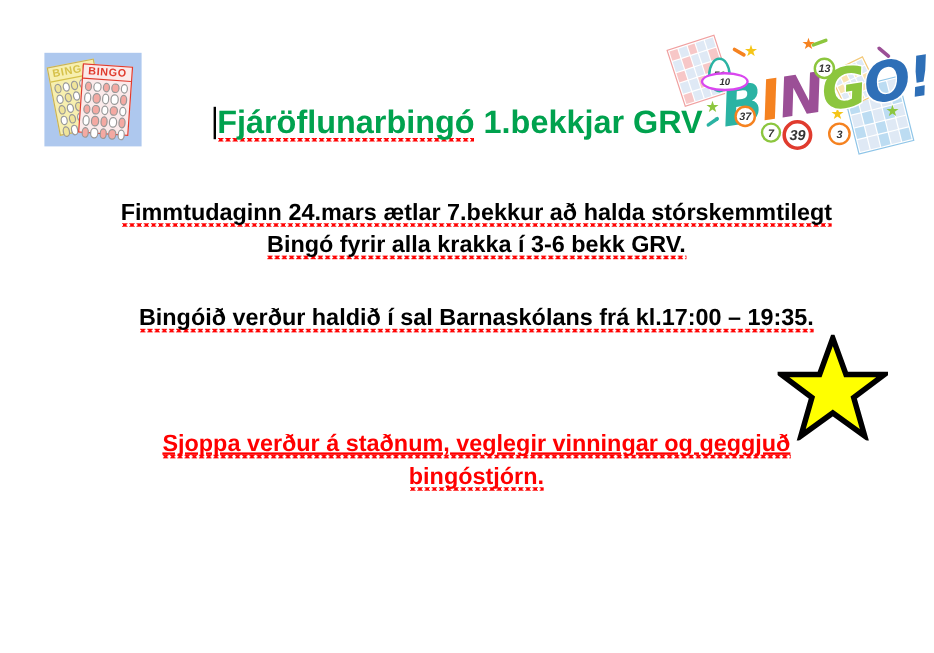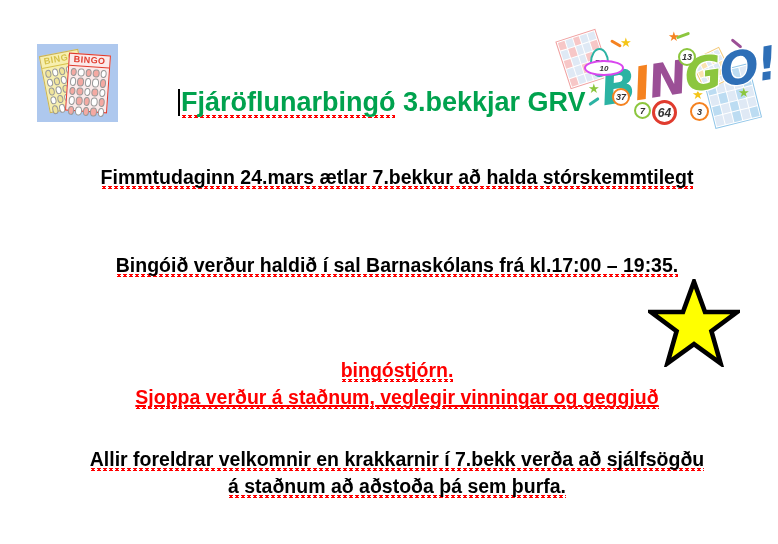--- a/index.html
+++ b/index.html
@@ -409,47 +409,44 @@
     <div class="ball" style="left:54px;top:62px;width:18px;height:18px;font-size:9px;border:2px solid #f58220;">
         <span>37</span>
       </div>
     <div class="ball" style="left:120px;top:22px;width:18px;height:18px;font-size:9px;border:2px solid #8cc63e;">
         <span>13</span>
       </div>
     <div class="ball" style="left:76px;top:76px;width:17px;height:17px;font-size:9px;border:2px solid #8cc63e;">
         <span>7</span>
       </div>
     <div class="ball" style="left:94px;top:74px;width:25px;height:25px;font-size:12px;border:3px solid #e03b2e;">
-        <span>64</span>
+        <span>39</span>
       </div>
     <div class="ball" style="left:132px;top:76px;width:19px;height:19px;font-size:9px;border:2px solid #f58220;">
         <span>3</span>
       </div>
   </div>
 
   <div class="title-line">
-    <span class="caret"></span><span class="t-green sq">Fjáröflunarbingó</span><span class="t-green"> 3.bekkjar GRV</span>
+    <span class="caret"></span><span class="t-green sq">Fjáröflunarbingó</span><span class="t-green"> 1.bekkjar GRV</span>
   </div>
 
   <div class="body-block" id="para1">
     <span class="line"><span class="sq">Fimmtudaginn 24.mars ætlar 7.bekkur að halda stórskemmtilegt</span></span>
+    <span class="line"><span class="sq">Bingó fyrir alla krakka í 3-6 bekk GRV.</span></span>
   </div>
 
   <div class="body-block" id="para2">
     <span class="line"><span class="sq">Bingóið verður haldið í sal Barnaskólans frá kl.17:00 – 19:35.</span></span>
   </div>
 
 
   <div class="body-block" id="para4">
+    <span class="line"><span class="sq-u">Sjoppa verður á staðnum, veglegir vinningar og geggjuð</span></span>
     <span class="line"><span class="sq">bingóstjórn.</span></span>
-    <span class="line"><span class="sq-u">Sjoppa verður á staðnum, veglegir vinningar og geggjuð</span></span>
-  </div>
-
-  <div class="body-block" id="para5">
-    <span class="line"><span class="sq">Allir foreldrar velkomnir en krakkarnir í 7.bekk verða að sjálfsögðu</span></span>
-    <span class="line"><span class="sq">á staðnum að aðstoða þá sem þurfa.</span></span>
-  </div>
+  </div>
+
 
   <svg class="big-star" viewBox="0 0 100 96">
     <polygon points="50,3 62,36 97,36 69,57 79,92 50,71 21,92 31,57 3,36 38,36" fill="#ffff00" stroke="#000000" stroke-width="5" stroke-linejoin="miter"></polygon>
   </svg>
 
 </div>
 
 </body></html>

